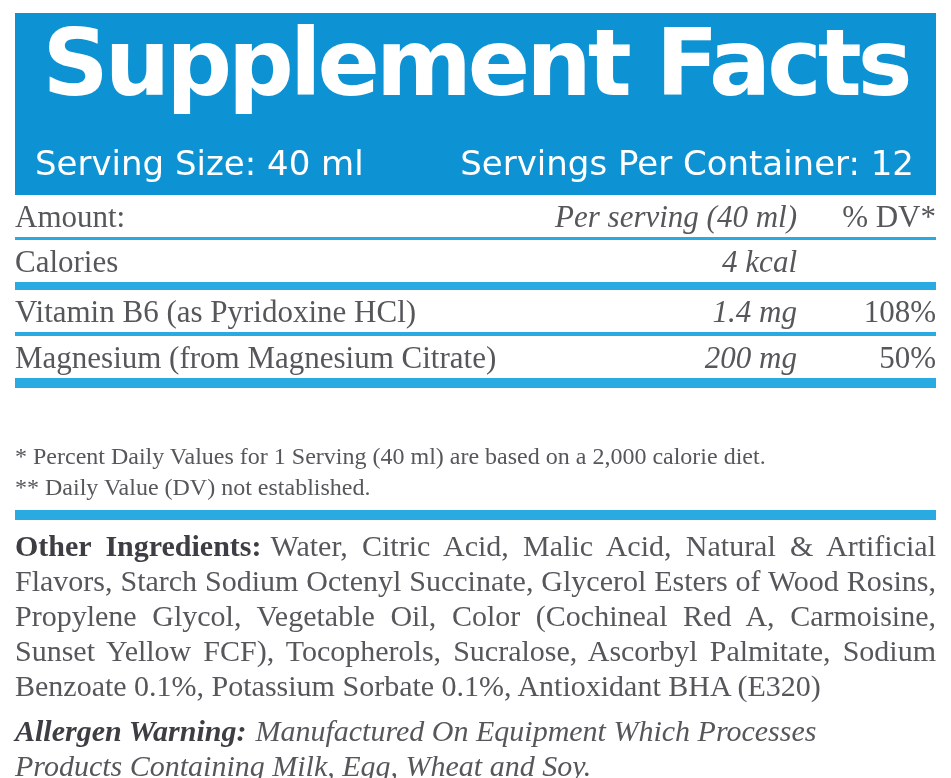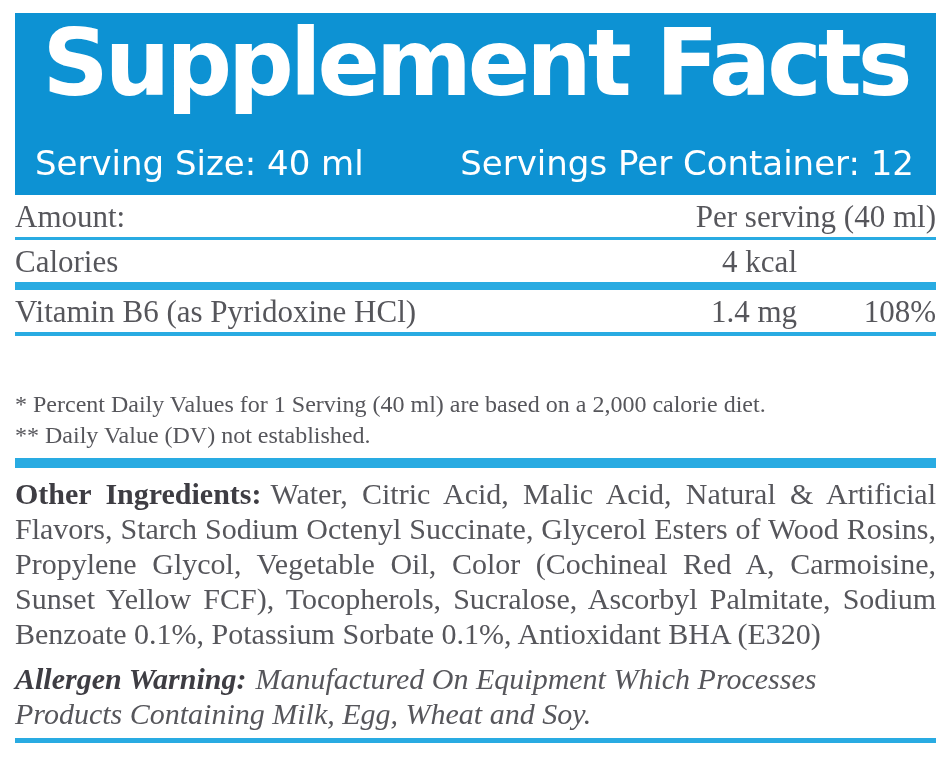--- a/index.html
+++ b/index.html
@@ -44,21 +44,21 @@
     white-space: nowrap;
   }
 
   
   .facts { font-size: 31px; }
   .row {
     display: flex; align-items: flex-end;
     padding: 4px 0 2px;
   }
   .row .name { flex: 1; text-align: left; }
-  .row .amt  { text-align: right; white-space: nowrap; }
+  .row .amt  { text-align: right; white-space: nowrap; font-style: italic; }
   .row .dv   { width: 139px; text-align: right; white-space: nowrap; }
   .b3  { border-bottom: 3px solid var(--sep); }
   .b4  { border-bottom: 4px solid var(--sep); }
   .b8  { border-bottom: 8px solid var(--sep); }
   .b10 { border-bottom: 10px solid var(--sep); }
 
   
   .footnotes {
     font-size: 24px; line-height: 31px;
     padding: 7px 0 7px;
@@ -83,30 +83,36 @@
     <div class="serving-row">
       <span>Serving Size: 40 ml</span>
       <span>Servings Per Container: 12</span>
     </div>
   </div>
 
   <div class="facts">
     <div class="row b3">
       <span class="name">Amount:</span>
       <span class="amt">Per serving (40 ml)</span>
+      <span class="dv">% DV*</span>
     </div>
     <div class="row b8">
       <span class="name">Calories</span>
       <span class="amt">4 kcal</span>
       <span class="dv"></span>
     </div>
     <div class="row b4">
       <span class="name">Vitamin B6 (as Pyridoxine HCl)</span>
       <span class="amt">1.4 mg</span>
       <span class="dv">108%</span>
+    </div>
+    <div class="row b10">
+      <span class="name">Magnesium (from Magnesium Citrate)</span>
+      <span class="amt">200 mg</span>
+      <span class="dv">50%</span>
     </div>
   </div>
 
   <div class="footnotes">
     <div>* Percent Daily Values for 1 Serving (40 ml) are based on a 2,000 calorie diet.</div>
     <div>** Daily Value (DV) not established.</div>
   </div>
 
   <p class="para oi"><span class="lead">Other Ingredients:</span><span>Water, Citric Acid, Malic Acid, Natural &amp; Artificial Flavors, Starch Sodium Octenyl Succinate, Glycerol Esters of Wood Rosins, Propylene Glycol, Vegetable Oil, Color (Cochineal Red A, Carmoisine, Sunset Yellow FCF), Tocopherols, Sucralose, Ascorbyl Palmitate, Sodium Benzoate 0.1%, Potassium Sorbate 0.1%, Antioxidant BHA (E320)</span></p>
 

